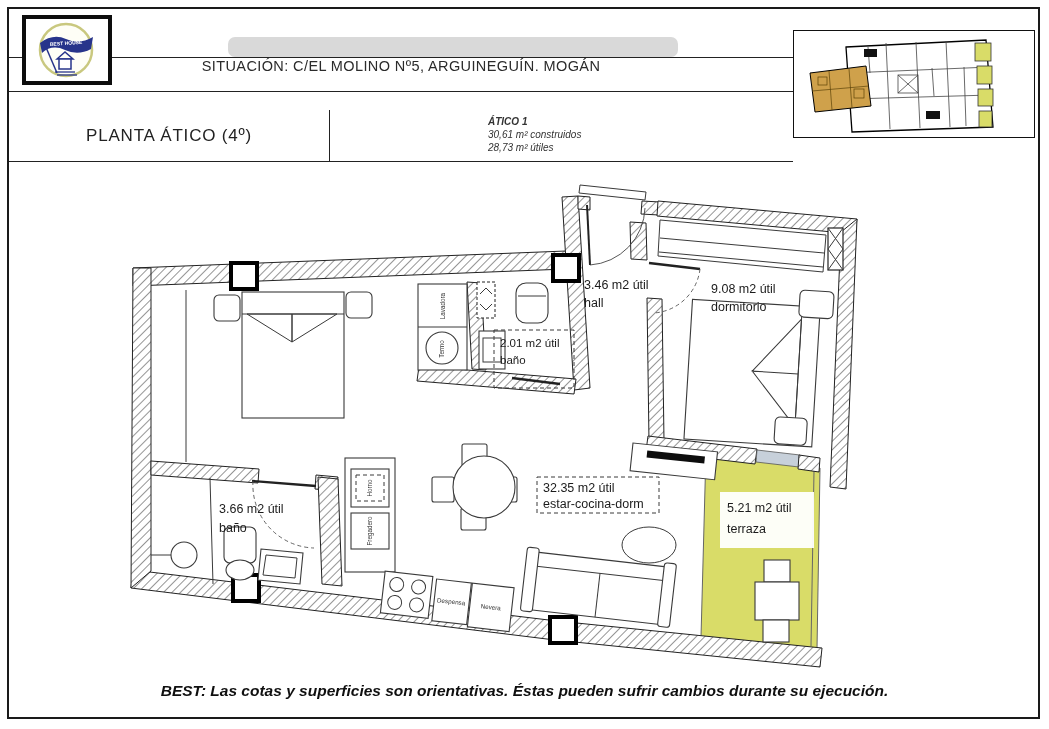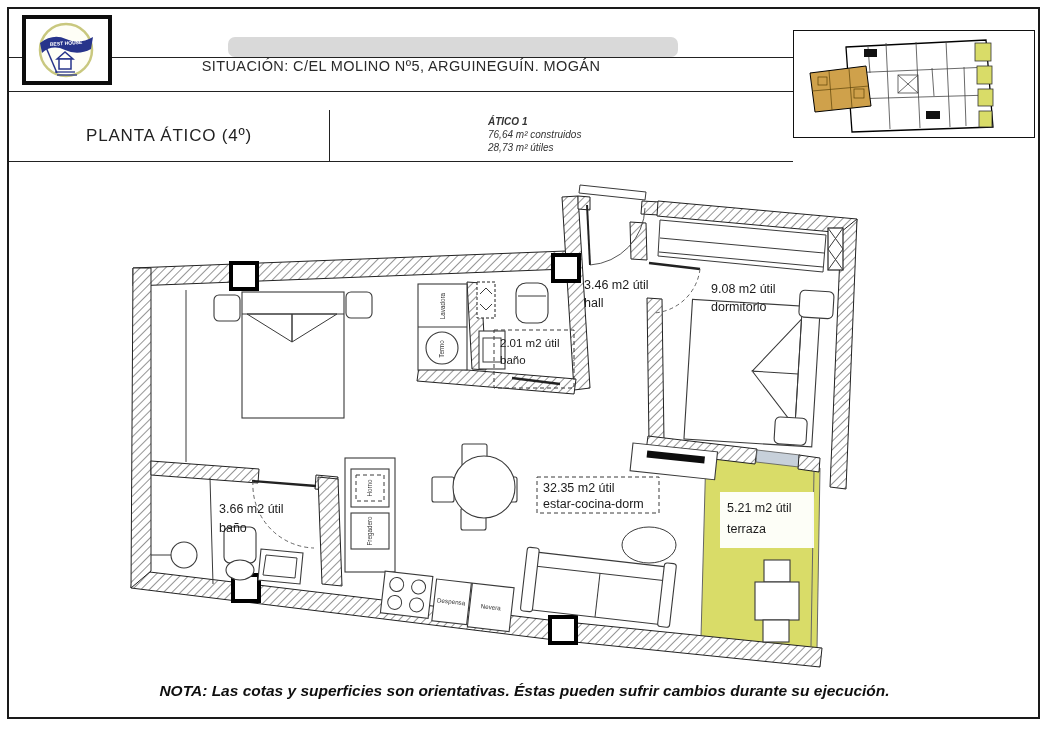--- a/index.html
+++ b/index.html
@@ -83,21 +83,21 @@
   <div class="row-situacion">
     <span>SITUACIÓN: C/EL MOLINO Nº5, ARGUINEGUÍN. MOGÁN</span>
   </div>
 
   <div class="row-2">
     <div class="cell-title">
       <span>PLANTA ÁTICO (4º)</span>
     </div>
     <div class="cell-unit">
       <div class="unit-name">ÁTICO 1</div>
-      <div>76,64 m² construidos</div>
+      <div>30,61 m² construidos</div>
       <div>28,73 m² útiles</div>
     </div>
   </div>
 
   <div class="keyplan-box">
     <svg width="239" height="105" viewBox="0 0 239 105">
       <polygon points="52,16 192,9 199,96 58,101" fill="#ffffff" stroke="#000" stroke-width="1.3"></polygon>
       <g stroke="#444" stroke-width="0.8" fill="none">
         <line x1="92" y1="12" x2="96" y2="98"></line>
         <line x1="122" y1="11" x2="126" y2="97"></line>
@@ -314,14 +314,14 @@
 
       <text class="rl" x="219" y="513">3.66 m2 útil</text>
       <text class="rl" x="219" y="532">baño</text>
 
       <rect x="720" y="492" width="94" height="56" fill="#ffffff" opacity="0.95"></rect>
       <text class="rl" x="727" y="512">5.21 m2 útil</text>
       <text class="rl" x="727" y="533">terraza</text>
     </g>
   </svg>
 
-  <div class="note">NOTA: Las cotas y superficies son orientativas. Éstas pueden sufrir cambios durante su ejecución.</div>
+  <div class="note">BEST: Las cotas y superficies son orientativas. Éstas pueden sufrir cambios durante su ejecución.</div>
 </div>
 
 </body></html>

